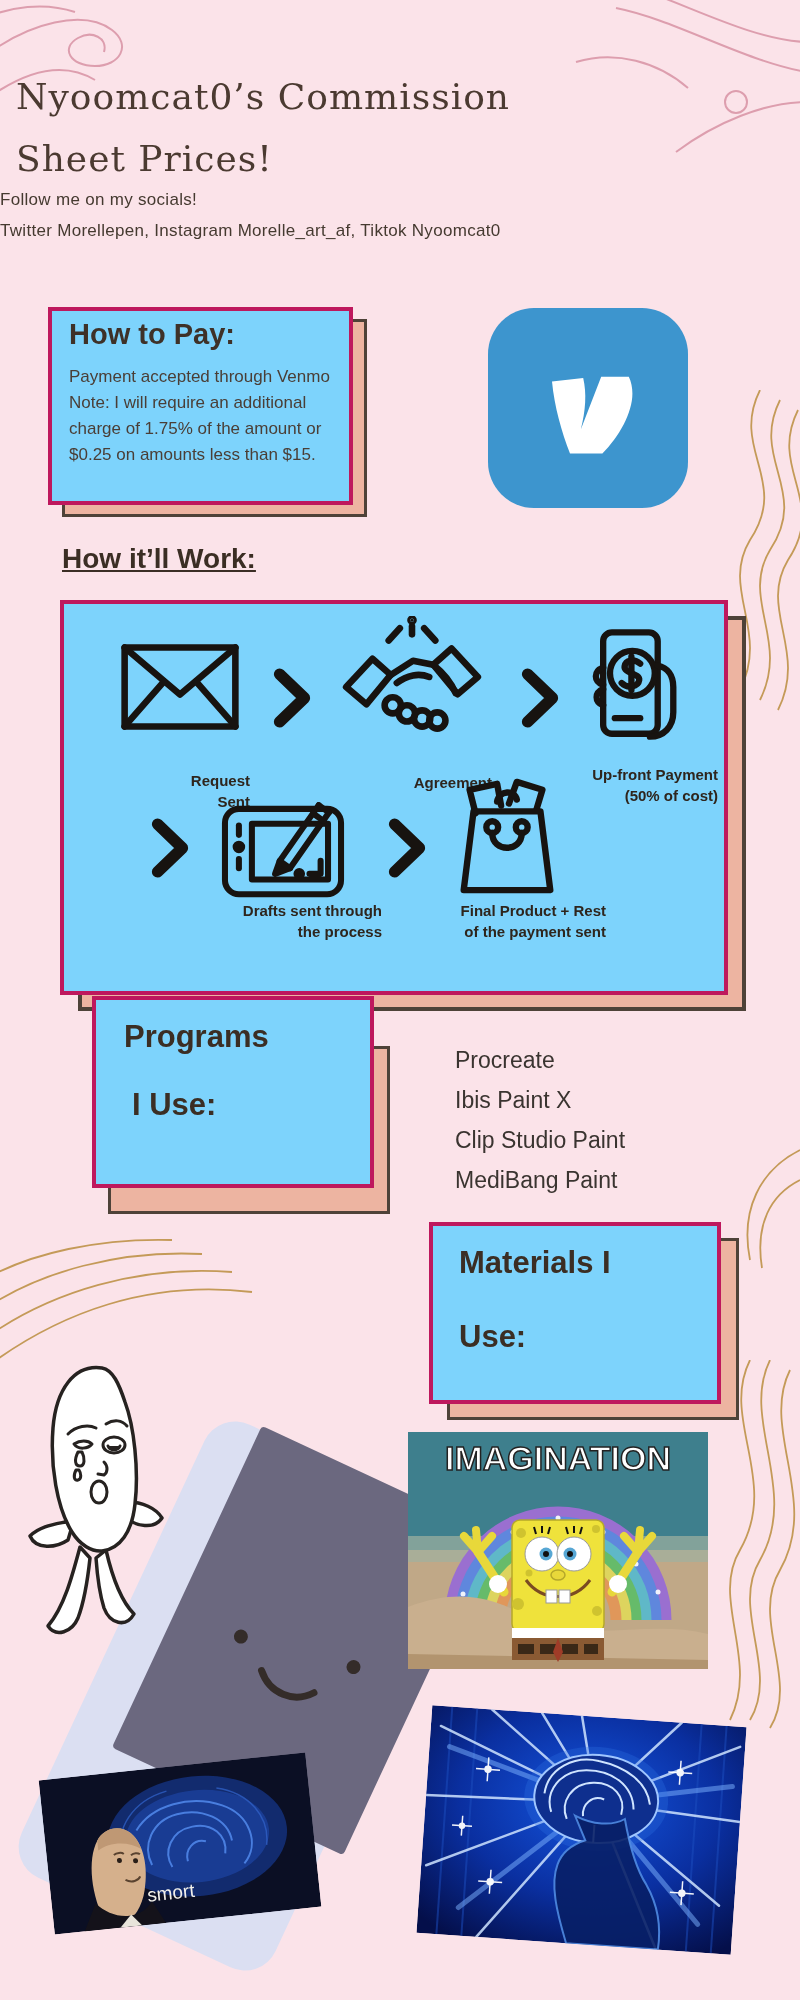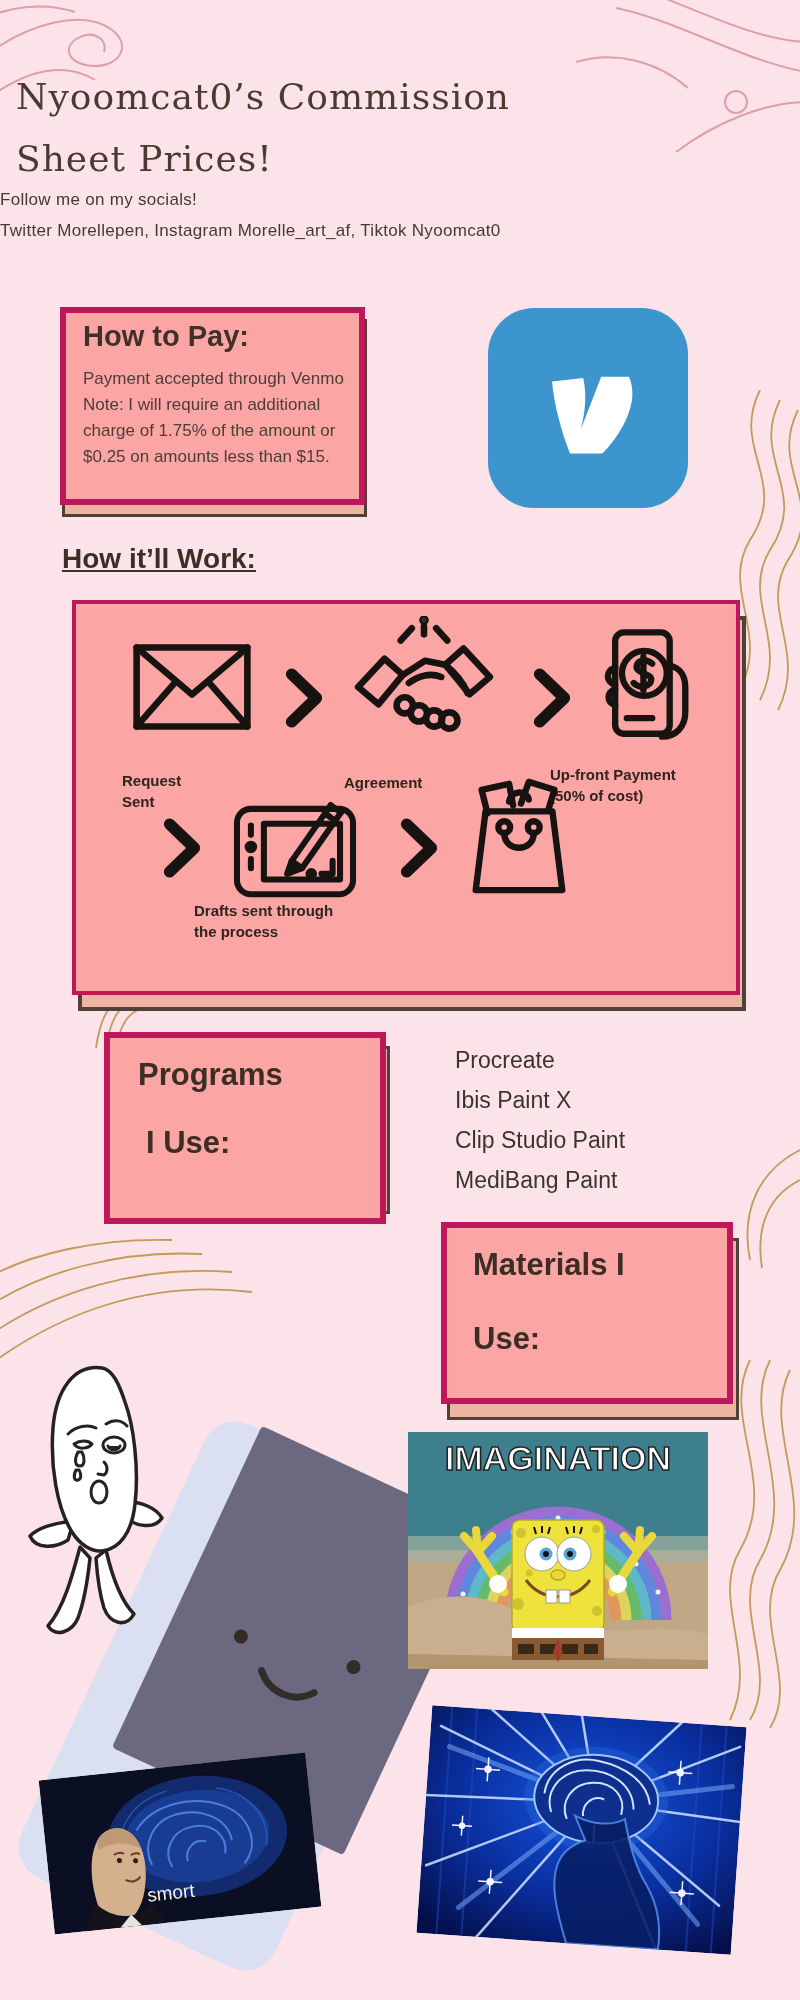--- a/index.html
+++ b/index.html
@@ -2,27 +2,27 @@
 <html><head>
 <meta charset="utf-8">
 <style>
   html,body{margin:0;padding:0;background:#fbe3e9;}
   .poster{position:relative;width:800px;height:2000px;background:#fbe3e9;overflow:hidden;
           font-family:"Liberation Sans",sans-serif;}
   .abs{position:absolute;}
   .title-line{width:800px;font-family:"DejaVu Serif","Liberation Serif",serif;
               font-size:36px;line-height:62px;color:#4b3a31;letter-spacing:1px;margin-left:16px;}
   .socials{width:800px;text-align:left;color:#453a30;font-size:17px;letter-spacing:.3px;}
-  .card{background:#fca5a5;border:6px solid #be185d;box-sizing:border-box;margin-left:12px;}
+  .card{background:#7dd3fc;border:4px solid #be185d;box-sizing:border-box;}
   .card-shadow{background:#edb4a1;border:3px solid #4e4238;box-sizing:border-box;}
   .multiline{white-space:pre-line;}
   .htp-heading{font-size:29px;font-weight:bold;color:#3e3128;}
   .htp-body{font-size:17px;line-height:26px;color:#4a3e36;}
   .section-heading{font-size:28px;font-weight:bold;color:#3b2e24;text-decoration:underline;}
-  .step-label{font-weight:bold;font-size:15px;line-height:21px;color:#2e251d;text-align:left;white-space:pre-line;}
+  .step-label{font-weight:bold;font-size:15px;line-height:21px;color:#2e251d;text-align:right;white-space:pre-line;}
   .box-heading{font-size:31px;font-weight:bold;color:#3b2e24;line-height:1.1;}
   .list-text{font-size:23px;line-height:40px;color:#3a3430;}
   .mat-list{font-size:21px;line-height:45px;color:#3a3430;}
   .venmo{background:#3d95ce;border-radius:46px;}
   .tablet-body{background:#dbdff2;border-radius:34px;transform:rotate(25deg);}
   .tablet-screen{background:#6b687f;border-radius:4px;transform:rotate(25deg);}
   .home-btn{background:#c9cfeb;border-radius:50%;}
   svg{display:block;}
 </style>
 </head>
@@ -201,24 +201,26 @@
           <path d="M30 38 L24 14 L52 8 L56 30"></path>
           <path d="M64 28 L72 6 L98 14 L92 34"></path>
           <path d="M52 26 C54 14 70 14 72 24"></path>
           <path d="M28 36 L96 36 L106 116 L18 116 Z"></path>
           <circle cx="47" cy="52" r="6"></circle>
             <circle cx="77" cy="52" r="6"></circle>
           <path d="M47 58 C47 78 77 78 77 58"></path>
         </g>
       </svg>
     </div>
+    <div class="abs step-label" style="left:352px;top:296px;width:190px">Final Product + Rest
+of the payment sent</div>
   </div>
 
   <div class="abs card-shadow" style="left:108px;top:1046px;width:282px;height:168px"></div>
-  <div class="abs card" style="left:92px;top:1032px;width:282px;height:192px">
+  <div class="abs card" style="left:92px;top:996px;width:282px;height:192px">
     <div class="abs box-heading" style="left:28px;top:20px">Programs</div>
     <div class="abs box-heading" style="left:36px;top:88px">I Use:</div>
   </div>
   <div class="abs" style="left:455px;top:1040px">
     <div class="list-text">Procreate</div>
     <div class="list-text">Ibis Paint X</div>
     <div class="list-text">Clip Studio Paint</div>
     <div class="list-text">MediBang Paint</div>
   </div>
 

